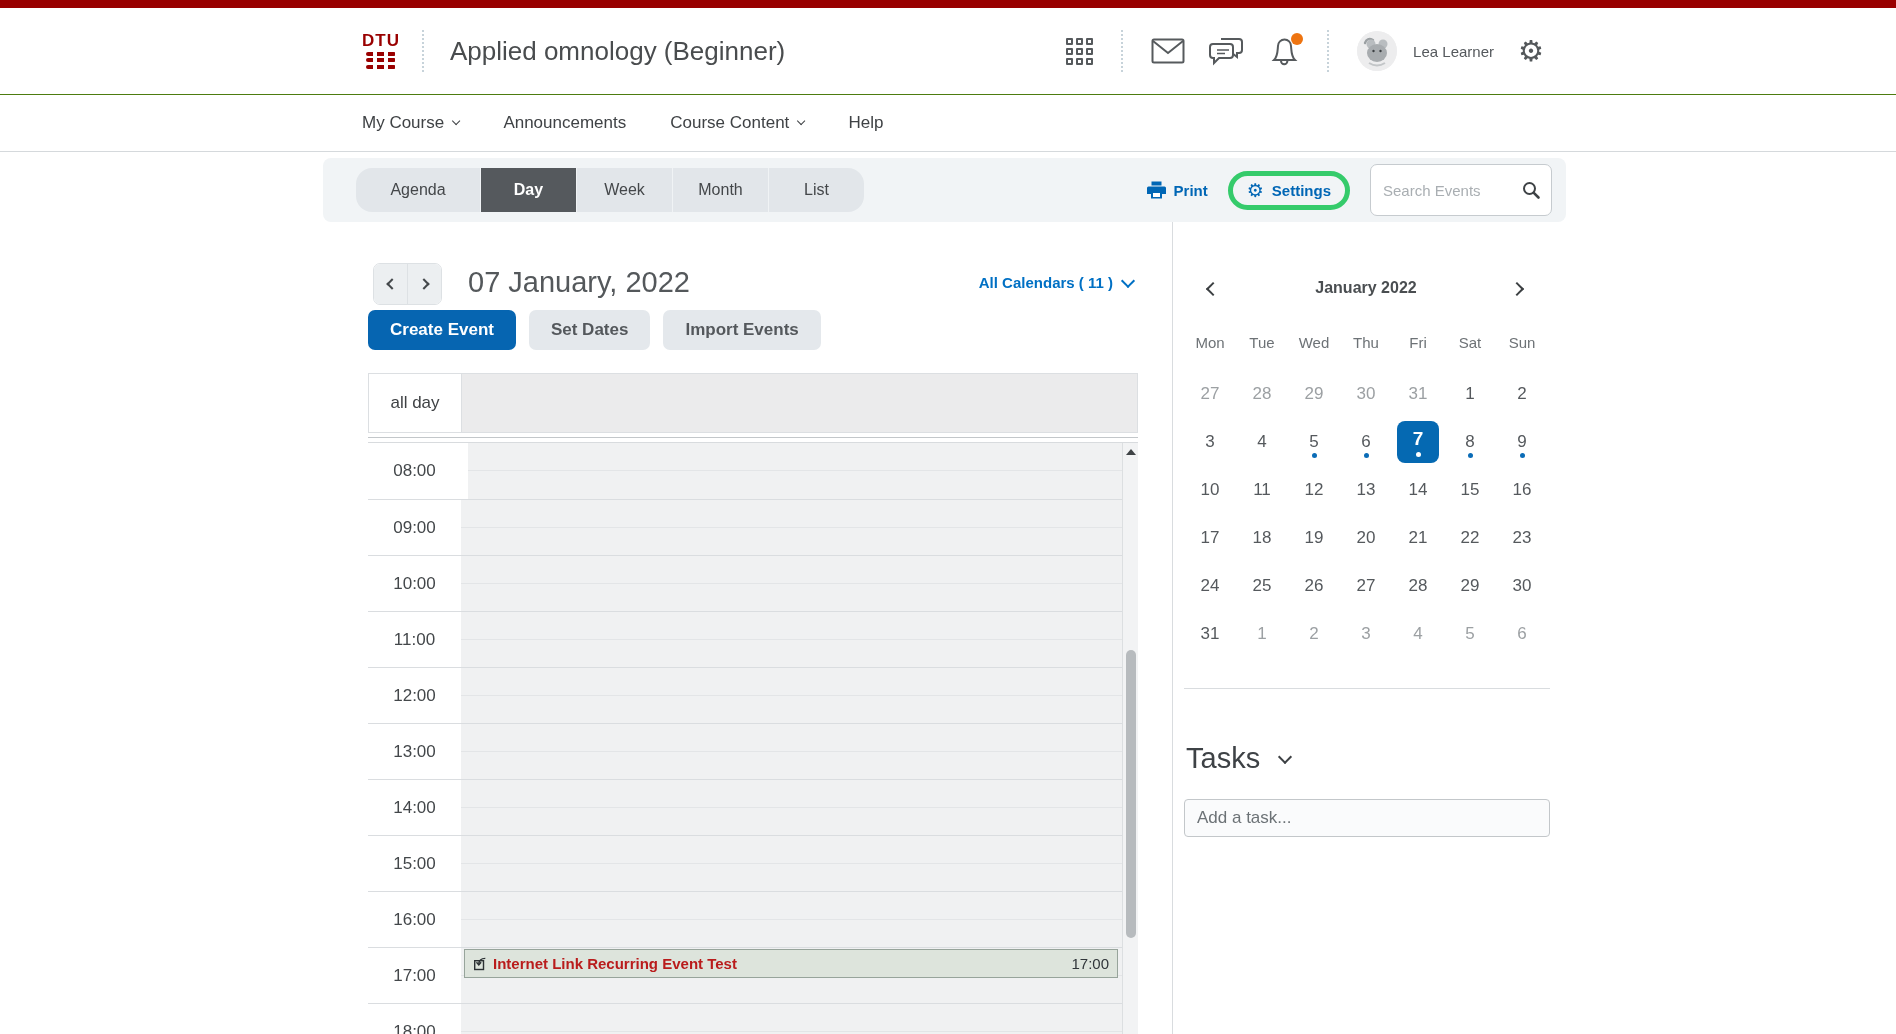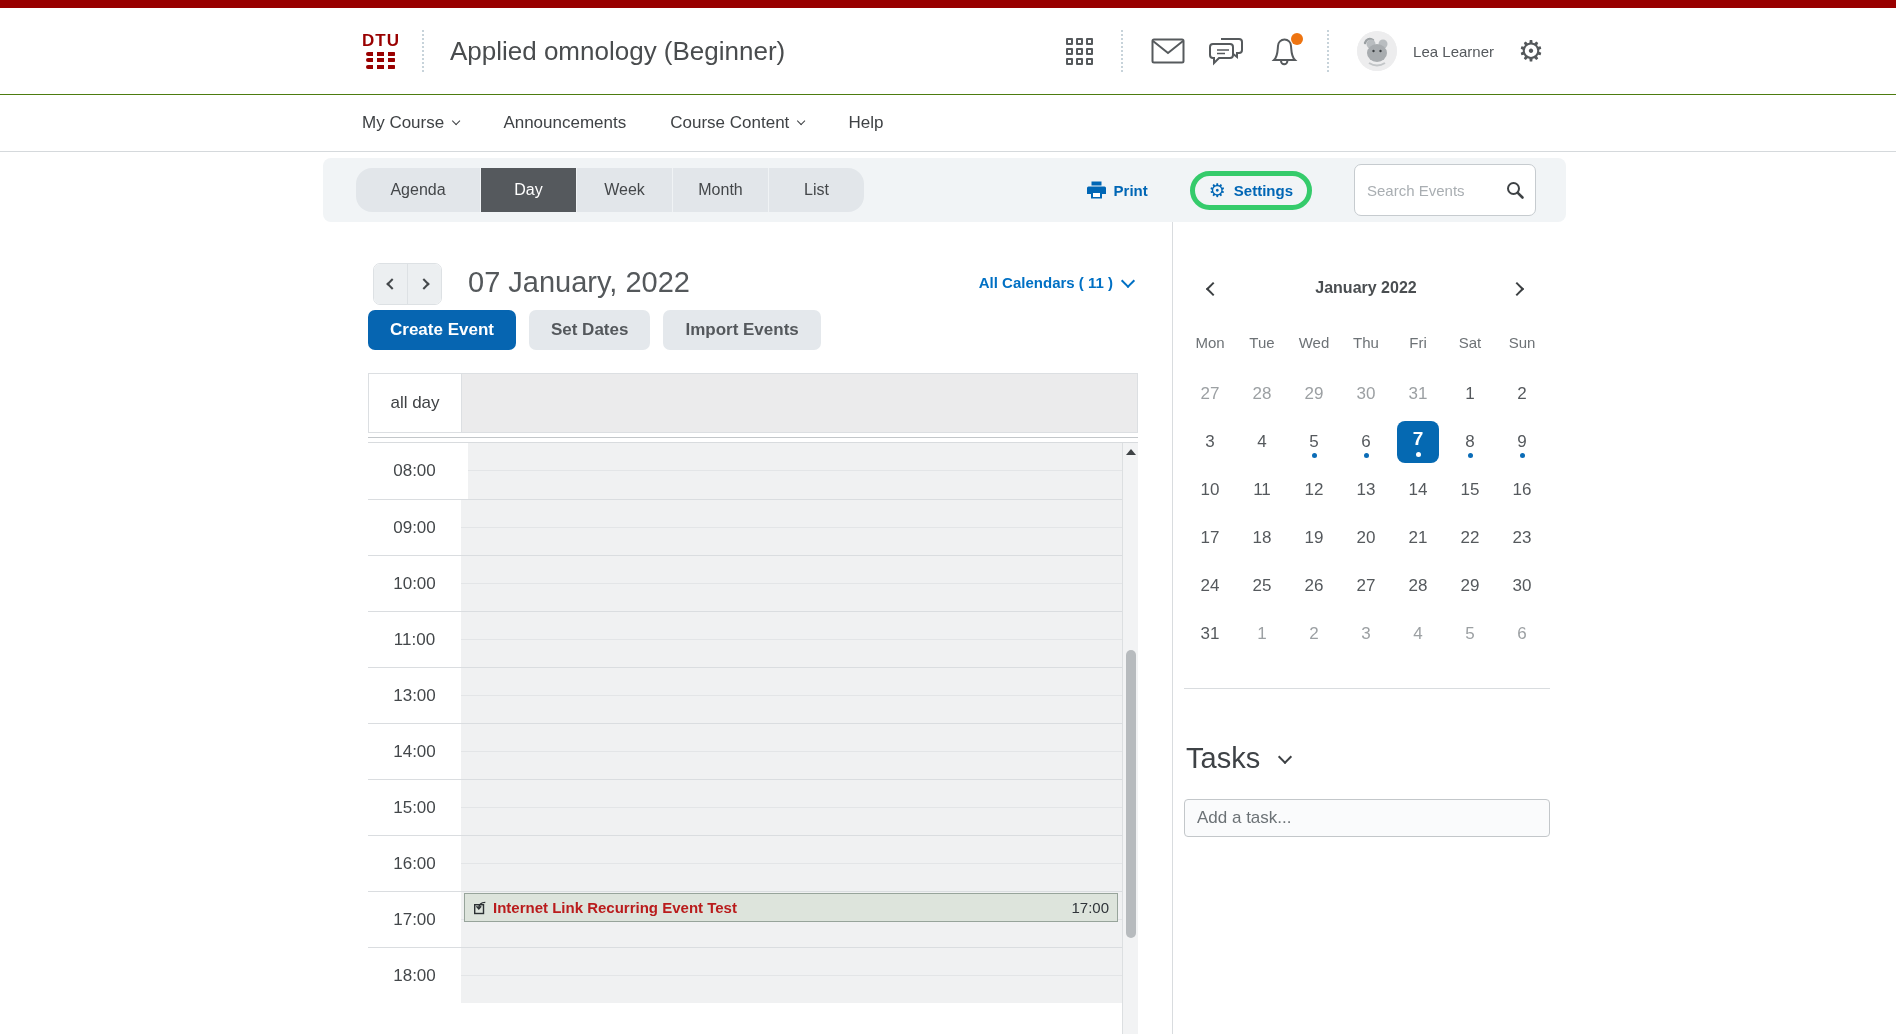--- a/index.html
+++ b/index.html
@@ -36,22 +36,22 @@
   .chev.sm{padding:2.6px;border-width:0 1.8px 1.8px 0;}
   .chev.left{transform:rotate(135deg);margin:0 -2px 0 0;}
   .chev.right{transform:rotate(-45deg);margin:0 0 0 -2px;}
   .chev.big{padding:4px;border-width:0 2.6px 2.6px 0;}
   
   .toolbar{position:absolute;left:323px;top:158px;width:1243px;height:64px;background:#f1f4f6;border-radius:8px;}
   .tabs{position:absolute;left:33px;top:10px;height:44px;display:flex;border-radius:16px;overflow:hidden;}
   .tab{width:95px;background:#e2e6ea;display:flex;align-items:center;justify-content:center;
     font-size:16px;color:#44474a;border-left:1px solid #f0f3f5;cursor:pointer;}
   .tab:first-child{width:124px;border-left:none;}
-  .tab.active{background:#55595d;color:#fff;font-weight:normal;}
-  .tb-right{position:absolute;right:30px;top:0;height:100%;display:flex;align-items:center;gap:42px;}
+  .tab.active{background:#55595d;color:#fff;font-weight:bold;}
+  .tb-right{position:absolute;right:14px;top:0;height:100%;display:flex;align-items:center;gap:20px;}
   .print-btn,.settings-inner{display:flex;align-items:center;gap:8px;color:#0066b5;font-weight:bold;font-size:15px;cursor:pointer;}
   .settings-ring{border:5px solid #35cb6b;border-radius:24px;padding:5px 14px;display:flex;align-items:center;}
   .gear-sm{font-family:"DejaVu Sans",sans-serif;font-size:19px;font-weight:normal;line-height:1;}
   .search-box{width:182px;height:52px;background:#fff;border:1px solid #c6cbcf;border-radius:7px;
     display:flex;align-items:center;padding:12px 10px;box-sizing:border-box;}
   .search-box input{border:none;outline:none;flex:1;font-size:15px;color:#3f4245;background:transparent;min-width:0;
     font-family:"Liberation Sans",sans-serif;}
   .search-box input::placeholder{color:#a9aeb2;}
   
   .nav-arrows{position:absolute;left:373px;top:263px;display:flex;border-radius:7px;overflow:hidden;border:1px solid #dde1e4;}
@@ -259,20 +259,24 @@
     </div>
     <div class="hour-row">
       <div class="hour-label">10:00</div>
       <div class="hour-cell"></div>
     </div>
     <div class="hour-row">
       <div class="hour-label">11:00</div>
       <div class="hour-cell"></div>
     </div>
     <div class="hour-row">
+      <div class="hour-label">12:00</div>
+      <div class="hour-cell"></div>
+    </div>
+    <div class="hour-row">
       <div class="hour-label">13:00</div>
       <div class="hour-cell"></div>
     </div>
     <div class="hour-row">
       <div class="hour-label">14:00</div>
       <div class="hour-cell"></div>
     </div>
     <div class="hour-row">
       <div class="hour-label">15:00</div>
       <div class="hour-cell"></div>

